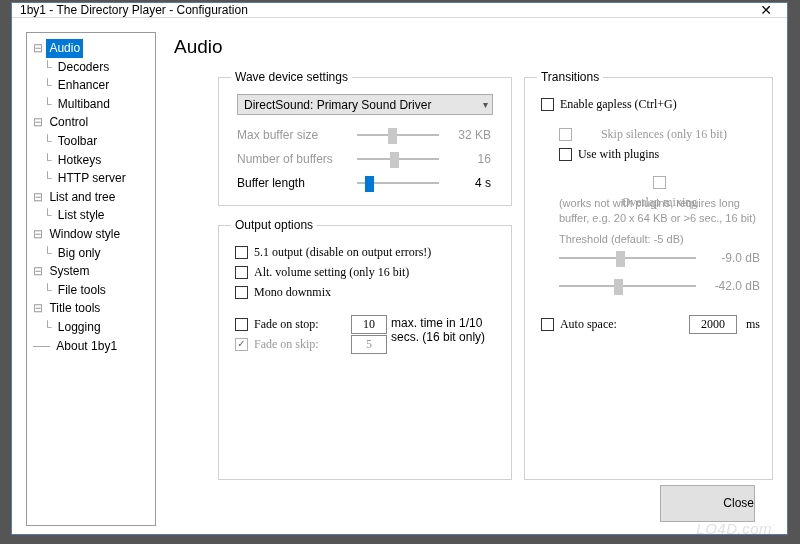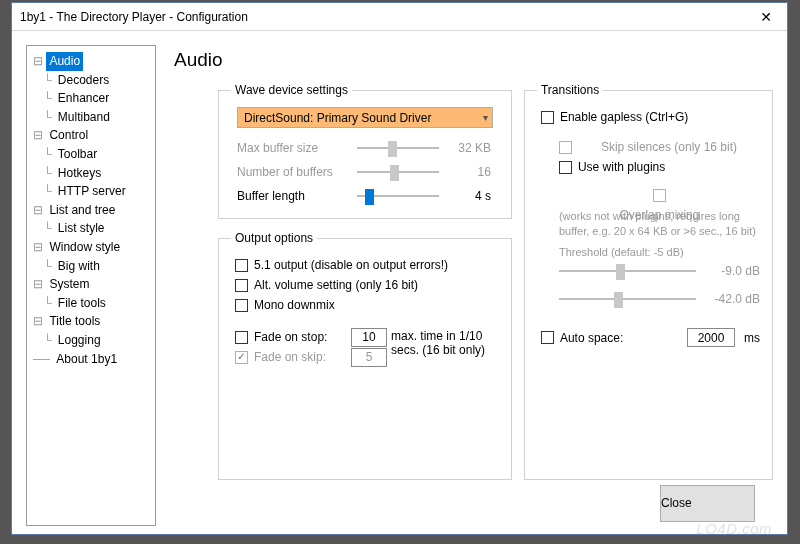--- a/index.html
+++ b/index.html
@@ -15,21 +15,21 @@
 .window {
   position: absolute;
   left: 11px; top: 2px;
   width: 777px; height: 533px;
   background: #fff;
   border: 1px solid #5a7aa8;
   display: flex;
   flex-direction: column;
 }
 .titlebar {
-  height: 28px;
+  height: 15px;
   border-bottom: 1px solid #d8d8d8;
   display: flex;
   align-items: center;
   padding: 0 0 0 8px;
   font-size: 12px;
   color: #000;
 }
 .titlebar .spacer { flex: 1; }
 .titlebar .close {
   width: 42px; height: 27px;
@@ -58,49 +58,49 @@
 .col-right { flex: 1; }
 fieldset {
   border: 1px solid #d0d0d0;
   padding: 10px 12px 10px 12px;
   position: relative;
 }
 legend { padding: 0 4px; font-size:12px; }
 .field-label { margin: 2px 0 4px 6px;}
 .combo {
   display:flex; align-items:center;
-  background:#fdba74;
+  background:#e5e5e5;
   border:1px solid #adadad;
   height:21px;
   padding:0 4px 0 6px;
   margin: 0 6px 8px 6px;
   font-size:12px;
   justify-content:space-between;
 }
 .combo .chev { font-size:10px; color:#555;}
 .slrow { display:flex; align-items:center; height:24px; padding: 0 0 0 6px;}
 .slrow .lbl { width: 120px; }
 .dim { color:#9a9a9a; }
 .slider { flex:1; position:relative; height: 16px; display:flex; align-items:center;}
 .track { height:2px; background:#bdbdbd; width:100%; position:relative;}
 .thumb { position:absolute; top:-6px; width:9px; height:16px; background:#0078d7; }
 .thumb.gray { background:#c8c8c8; }
 .slrow .val { width: 60px; text-align:right; padding-right: 8px;}
-.cbrow { display:flex; align-items:center; height:20px; padding-left:4px; gap:6px;}
+.cbrow { display:flex; align-items:center; height:20px; padding-left:4px; gap:6px;font-family:Liberation Serif, serif;}
 .cb { width:13px; height:13px; border:1px solid #333; background:#fff; flex-shrink:0; display:flex; align-items:center; justify-content:center;}
 .cb.dim { border-color:#b0b0b0; }
 .cb .chk { font-size:10px; line-height:1; color:#666;}
 .numbox { width:36px; height:19px; border:1px solid #888; text-align:center; margin-left:auto; margin-right:4px; display:flex; align-items:center; justify-content:center;}
 .numbox.wide { width: 48px;}
 .note { color:#9a9a9a; font-size:11px; line-height:1.35; padding-left:22px; margin-bottom:6px;}
 .miniSlider { display:flex; align-items:center; padding-left:22px; height:22px; gap:6px;}
 .miniSlider .track { flex:1; }
 .miniSlider .val { width:58px; text-align:right; }
 .footer { height:46px; display:flex; align-items:center; justify-content:flex-end; padding-right: 18px;}
-.btn { min-width: 95px; height:37px; background:#e1e1e1; border:1px solid #adadad; display:flex; align-items:center; justify-content:flex-start;}
+.btn { min-width: 95px; height:37px; background:#e1e1e1; border:1px solid #adadad; display:flex; align-items:center; justify-content:flex-end;}
 .watermark {
   position:absolute; right:28px; bottom:7px;
   font-size:15px; color:rgba(200,200,200,0.55);
   letter-spacing:0.5px; font-style:italic; font-weight:300;
   pointer-events:none;
 }
 </style>
 </head>
 <body>
 
@@ -152,21 +152,21 @@
         <div class="row">
           <span class="dash">   └ </span>
           <span class="label">List style</span>
         </div>
         <div class="row">
           <span class="dash">⊟ </span>
           <span class="label">Window style</span>
         </div>
         <div class="row">
           <span class="dash">   └ </span>
-          <span class="label">Big with</span>
+          <span class="label">Big only</span>
         </div>
         <div class="row">
           <span class="dash">⊟ </span>
           <span class="label">System</span>
         </div>
         <div class="row">
           <span class="dash">   └ </span>
           <span class="label">File tools</span>
         </div>
         <div class="row">

